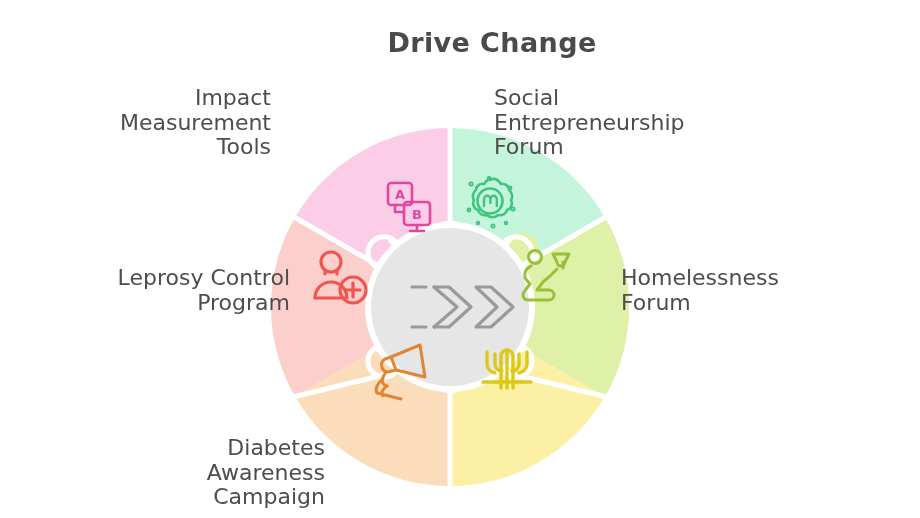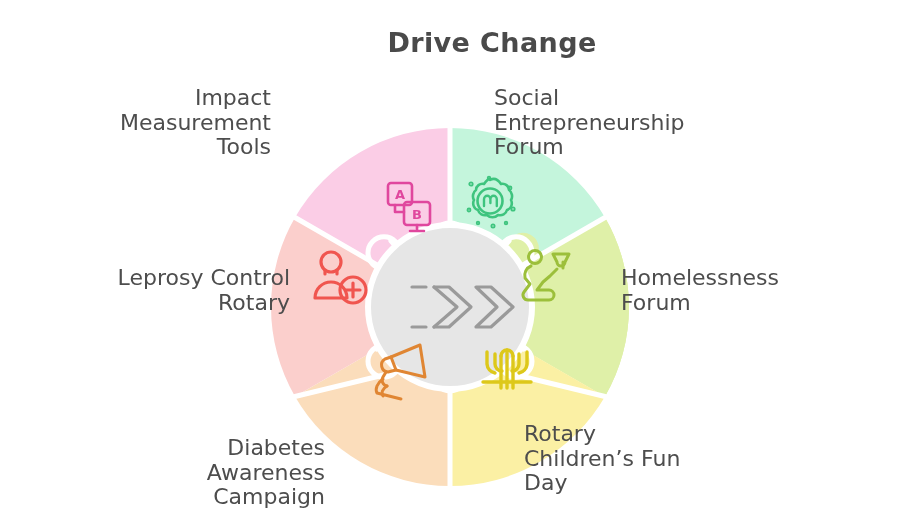--- a/index.html
+++ b/index.html
@@ -214,22 +214,19 @@
   </svg>
 
   <div class="label r" id="lbl-impact">Impact
 Measurement
 Tools</div>
   <div class="label l" id="lbl-social">Social
 Entrepreneurship
 Forum</div>
   <div class="label l" id="lbl-homeless">Homelessness
 Forum</div>
-  <div class="label l" id="lbl-rotary">Rotary
-Children’s Fun
-Day</div>
   <div class="label r" id="lbl-diabetes">Diabetes
 Awareness
 Campaign</div>
   <div class="label r" id="lbl-leprosy">Leprosy Control
-Rotary</div>
+Program</div>
 
 </div>
 
 </body></html>

